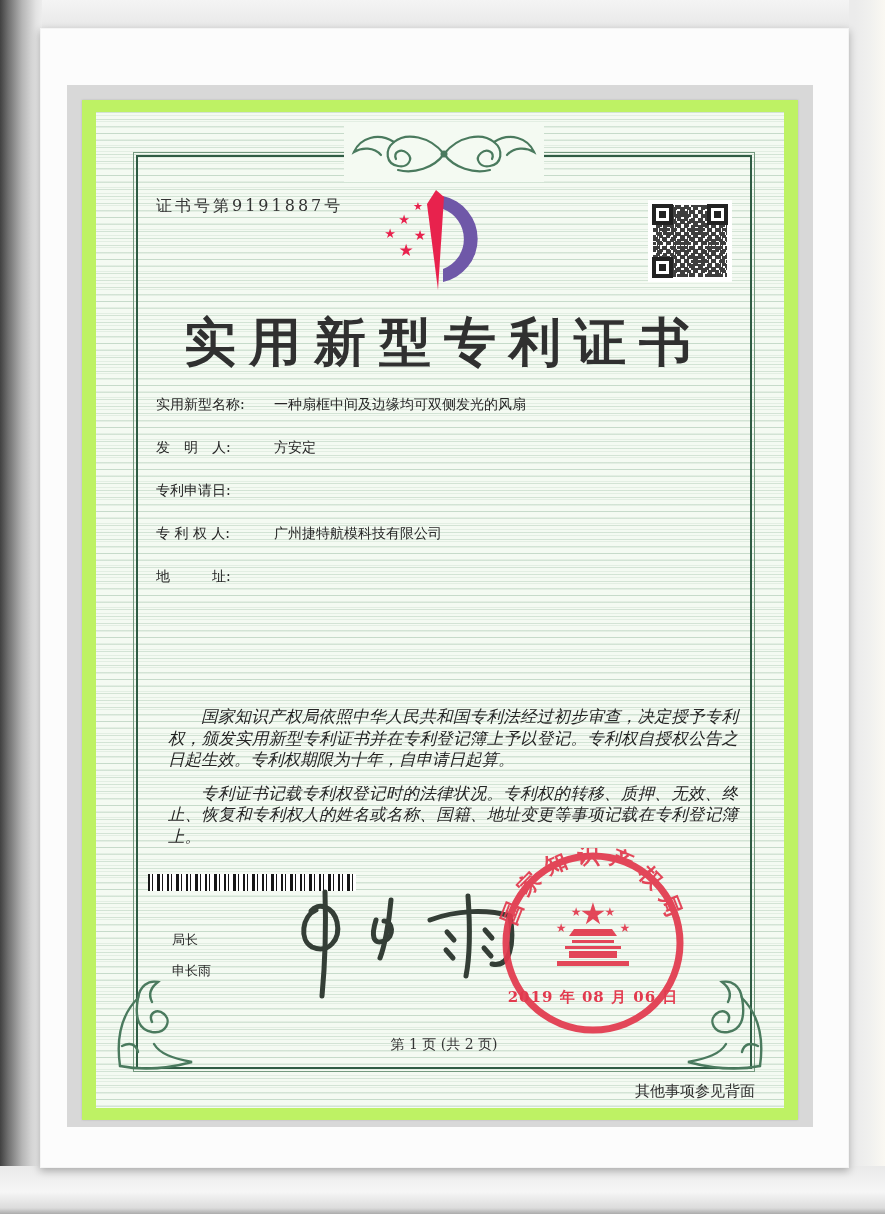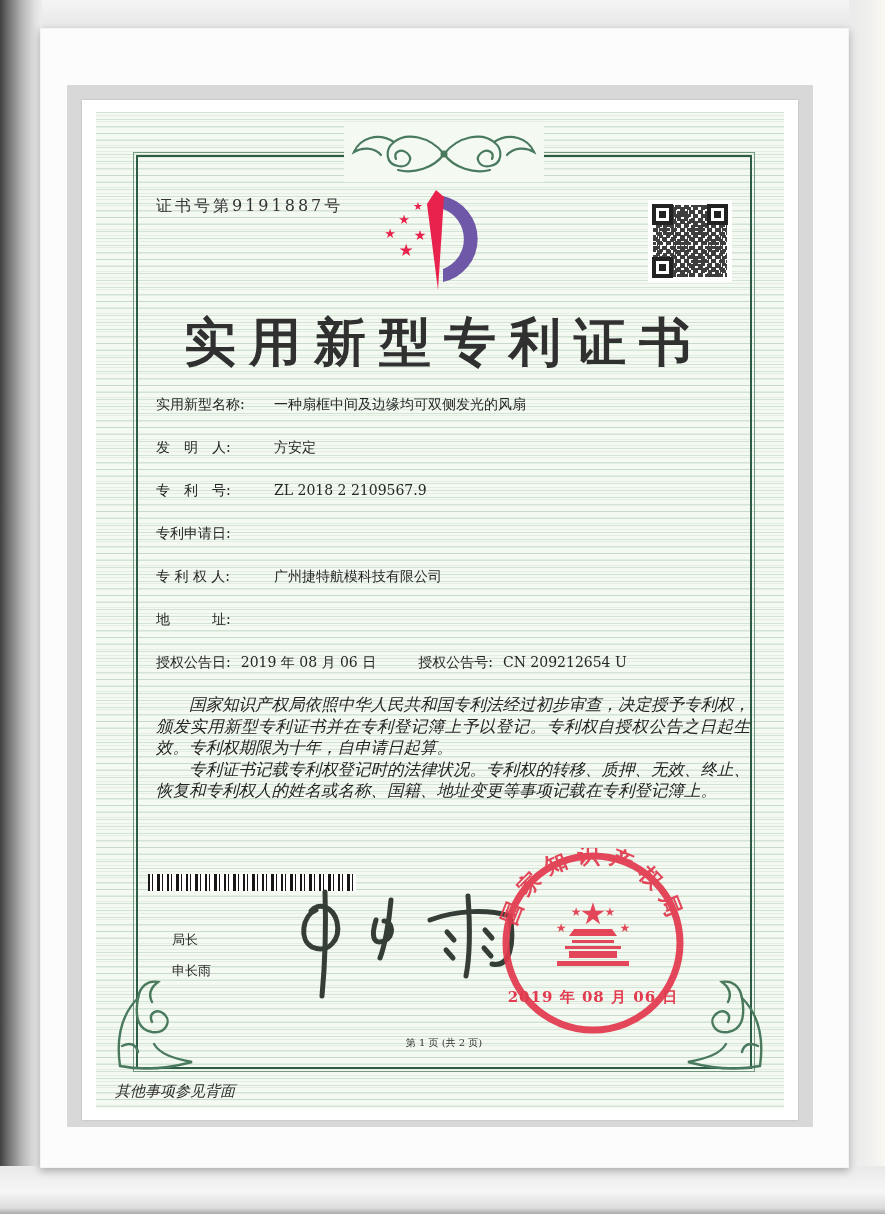--- a/index.html
+++ b/index.html
@@ -13,21 +13,21 @@
      background:linear-gradient(to right,#414141 0px,#6f6f6f 8px,#b5b5b5 22px,#e3e3e3 36px,#ededed 42px);}
   .edge-right{top:0;right:0;bottom:0;width:36px;
      background:linear-gradient(to left,#faf8f2 0px,#f1f1ef 14px,#ebebeb 30px);}
   .floor{left:0;right:0;bottom:0;height:48px;
      background:linear-gradient(to bottom,#e9e9e9 0px,#f6f6f6 26px,#dcdcdc 42px,#ababab 48px);}
   .frame-face{left:40px;top:28px;right:36px;bottom:46px;background:#fcfcfc;
      box-shadow:0 3px 8px rgba(0,0,0,.28), inset 0 0 0 1px rgba(0,0,0,.03);}
   .shadow-band{left:67px;top:85px;width:746px;height:1042px;background:#d8d8d8;}
 
   
-  .paper{left:82px;top:100px;width:716px;height:1020px;background:#ffffff;box-shadow:0 0 2px rgba(0,0,0,.15);}
+  .paper{left:82px;top:100px;width:716px;height:1020px;background:#bef264;box-shadow:0 0 2px rgba(0,0,0,.15);}
   .paper-texture{position:absolute;left:14px;top:12px;right:14px;bottom:12px;background-color:#f4faf2;
      background-image:
        repeating-linear-gradient(to bottom, rgba(124,168,136,.28) 0 1px, rgba(255,255,255,0) 1px 7px),
        repeating-linear-gradient(to bottom, rgba(124,168,136,.14) 3px 4px, rgba(255,255,255,0) 4px 9px);}
   .cert-border{position:absolute;left:51px;top:52px;right:43px;bottom:48px;border:1px solid #74997f;}
   .cert-border::before{content:"";position:absolute;inset:2px;border:2px solid #2f5c44;}
 
   
   .flourish-top{left:262px;top:24px;width:200px;height:58px;}
   .flourish{width:92px;height:98px;}
@@ -54,39 +54,39 @@
   .fields{left:74px;top:296px;right:48px;font-size:14px;color:#262626;}
   .field-row{display:flex;height:43px;align-items:flex-start;white-space:nowrap;}
   .field-label{display:inline-block;width:118px;flex:none;}
   .field-value{flex:1;}
   .grant-row{display:flex;height:43px;white-space:nowrap;}
   .grant-pair2{margin-left:42px;}
   .grant-label{display:inline-block;margin-right:10px;}
 
   .paras{left:74px;top:594px;width:594px;font-size:16.5px;line-height:21.5px;
      font-style:italic;color:#242424;text-align:justify;}
-  .paras p{margin:0;text-indent:2em;font-style:italic;}
+  .paras p{margin:12px;text-indent:2em;font-style:italic;}
 
   .barcode{left:66px;top:774px;width:208px;height:17px;background:#fff;
      background-image:repeating-linear-gradient(90deg,
        #161616 0 2px, rgba(0,0,0,0) 2px 4px,
        #161616 4px 5px, rgba(0,0,0,0) 5px 9px,
        #161616 9px 12px, rgba(0,0,0,0) 12px 14px,
        #161616 14px 15px, rgba(0,0,0,0) 15px 19px);}
 
   .director{left:90px;top:824px;font-size:13px;line-height:31px;color:#2a2a2a;
      font-family:"DejaVu Sans","Liberation Sans",sans-serif;}
   .signature{left:190px;top:780px;width:258px;height:124px;}
 
   .seal{left:416px;top:748px;width:190px;height:190px;opacity:.93;}
   .seal-date{left:416px;top:888px;width:190px;text-align:center;color:#e23a4e;
      font-size:15px;letter-spacing:1px;font-weight:600;}
 
-  .page-num{left:51px;right:43px;top:936px;text-align:center;font-size:10px;color:#333;}
-  .back-note{left:33px;right:43px;top:982px;text-align:left;font-size:15px;font-style:italic;color:#2e2e2e;}
+  .page-num{left:51px;right:43px;top:936px;text-align:center;font-size:14px;color:#333;}
+  .back-note{left:33px;right:43px;top:982px;text-align:right;font-size:15px;color:#2e2e2e;}
 </style>
 </head>
 <body>
 
 <div class="scene">
 
   <div class="abs edge-top"></div>
   <div class="abs edge-right"></div>
   <div class="abs edge-left"></div>
   <div class="abs floor"></div>
@@ -152,40 +152,28 @@
     <div class="abs fields">
       <div class="field-row">
         <span class="field-label">实用新型名称:</span>
         <span class="field-value">一种扇框中间及边缘均可双侧发光的风扇</span>
       </div>
       <div class="field-row">
         <span class="field-label">发　明　人:</span>
         <span class="field-value">方安定</span>
       </div>
       <div class="field-row">
-        <span class="field-label">专　利　号:</span>
-        <span class="field-value">ZL 2018 2 2109567.9</span>
-      </div>
-      <div class="field-row">
         <span class="field-label">专利申请日:</span>
       </div>
       <div class="field-row">
         <span class="field-label">专 利 权 人:</span>
         <span class="field-value">广州捷特航模科技有限公司</span>
       </div>
       <div class="field-row">
         <span class="field-label">地　　　址:</span>
-      </div>
-      <div class="grant-row">
-        <span>
-          <span class="grant-label">授权公告日:</span><span>2019 年 08 月 06 日</span>
-        </span>
-        <span class="grant-pair2">
-          <span class="grant-label">授权公告号:</span><span>CN 209212654 U</span>
-        </span>
       </div>
     </div>
 
     <div class="abs paras">
       <p>国家知识产权局依照中华人民共和国专利法经过初步审查，决定授予专利权，颁发实用新型专利证书并在专利登记簿上予以登记。专利权自授权公告之日起生效。专利权期限为十年，自申请日起算。</p>
       <p>专利证书记载专利权登记时的法律状况。专利权的转移、质押、无效、终止、恢复和专利权人的姓名或名称、国籍、地址变更等事项记载在专利登记簿上。</p>
     </div>
 
     <div class="abs barcode"></div>
 

